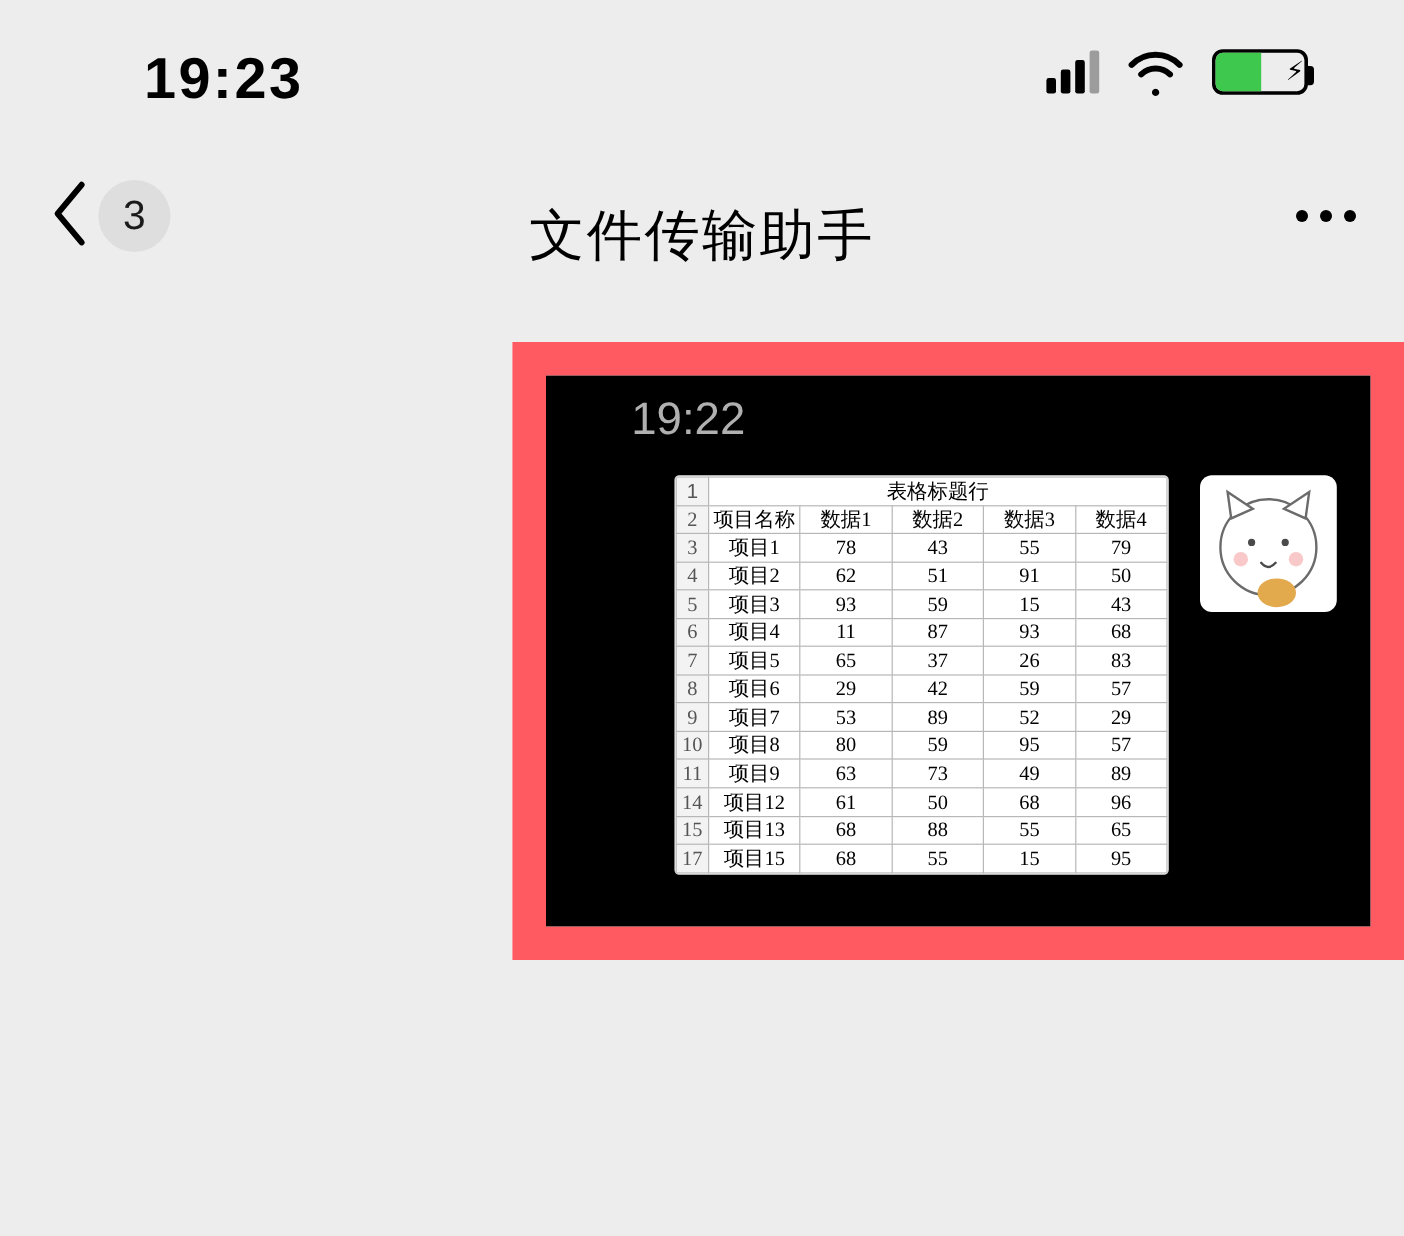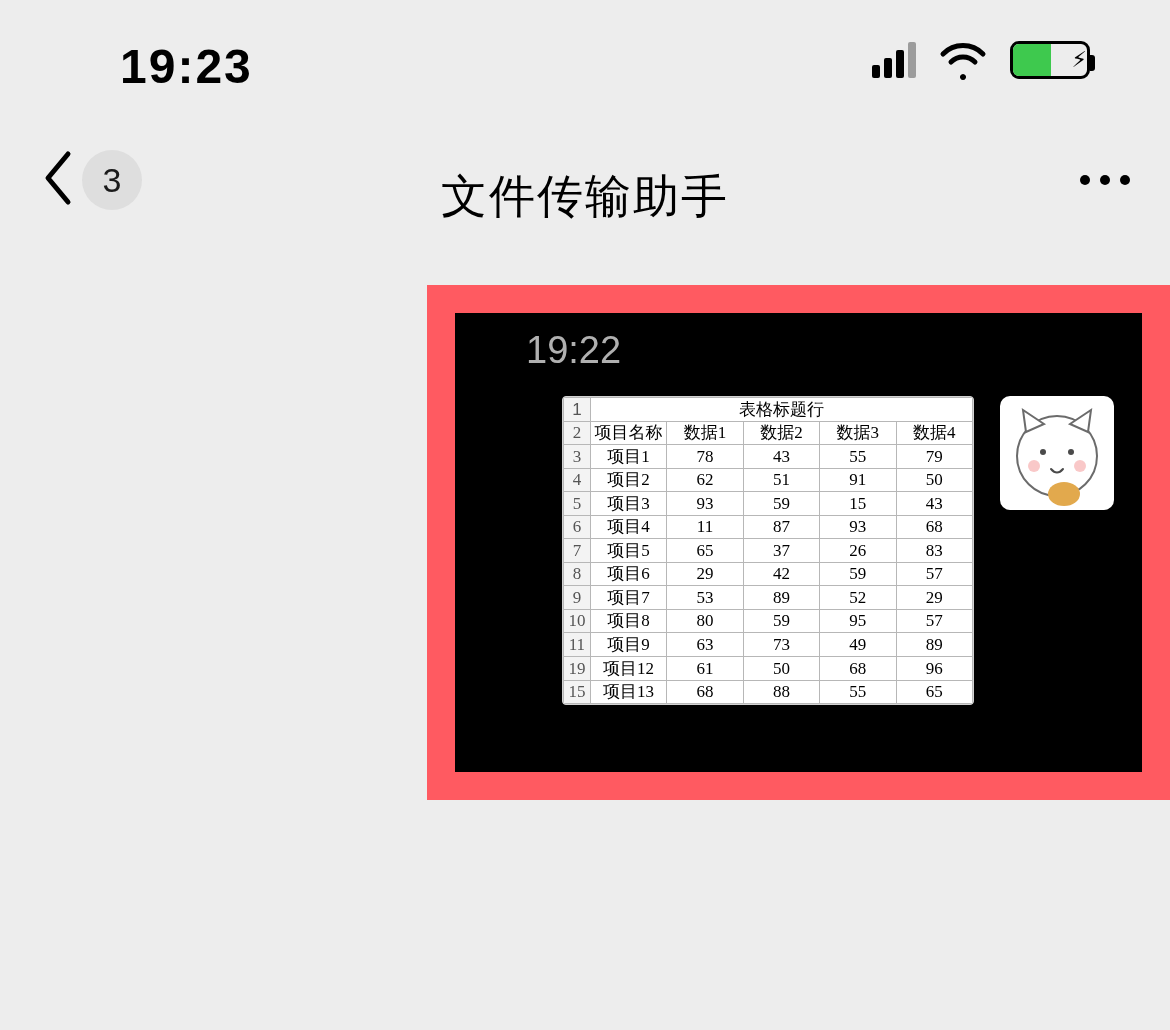--- a/index.html
+++ b/index.html
@@ -225,34 +225,42 @@
               </tr>
               <tr>
                 <td class="rownum">11</td>
                 <td class="name">项目9</td>
                 <td class="v">63</td>
                 <td class="v">73</td>
                 <td class="v">49</td>
                 <td class="v">89</td>
               </tr>
               <tr>
-                <td class="rownum">19</td>
+                <td class="rownum">14</td>
                 <td class="name">项目12</td>
                 <td class="v">61</td>
                 <td class="v">50</td>
                 <td class="v">68</td>
                 <td class="v">96</td>
               </tr>
               <tr>
                 <td class="rownum">15</td>
                 <td class="name">项目13</td>
                 <td class="v">68</td>
                 <td class="v">88</td>
                 <td class="v">55</td>
                 <td class="v">65</td>
+              </tr>
+              <tr>
+                <td class="rownum">17</td>
+                <td class="name">项目15</td>
+                <td class="v">68</td>
+                <td class="v">55</td>
+                <td class="v">15</td>
+                <td class="v">95</td>
               </tr>
             </tbody>
         </table>
       </div>
       <div class="avatar">
         <svg class="cat-svg" viewBox="0 0 110 110">
           <circle cx="55" cy="58" r="40" fill="#fff" stroke="#6b6b6b" stroke-width="2"></circle>
           <path d="M24 34 L21 12 L42 26 Z" fill="#fff" stroke="#6b6b6b" stroke-width="2"></path>
           <path d="M86 34 L89 12 L68 26 Z" fill="#fff" stroke="#6b6b6b" stroke-width="2"></path>
           <circle cx="41" cy="54" r="3" fill="#4a4a4a"></circle>

